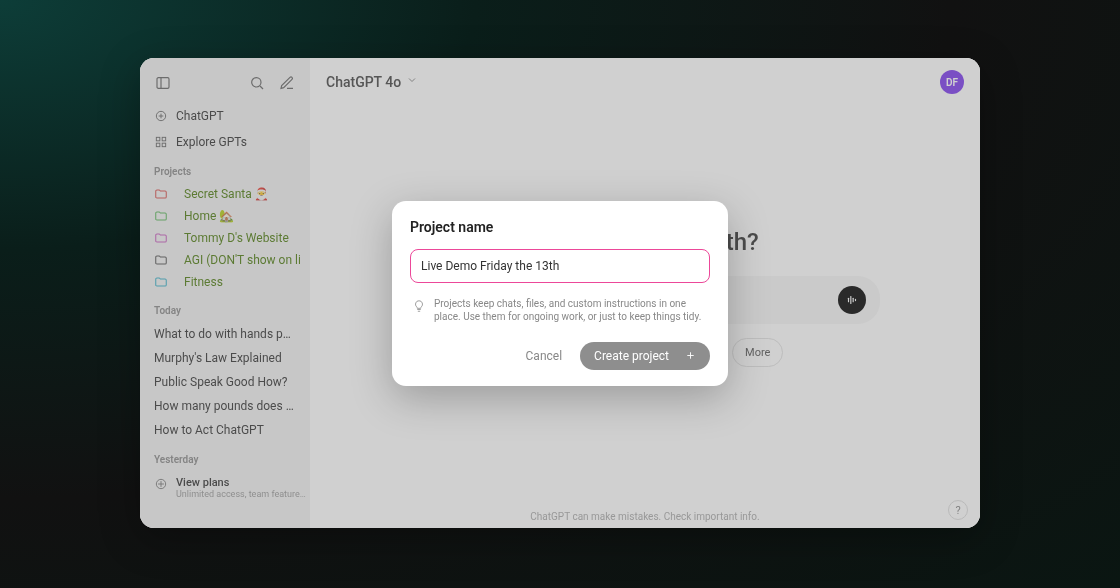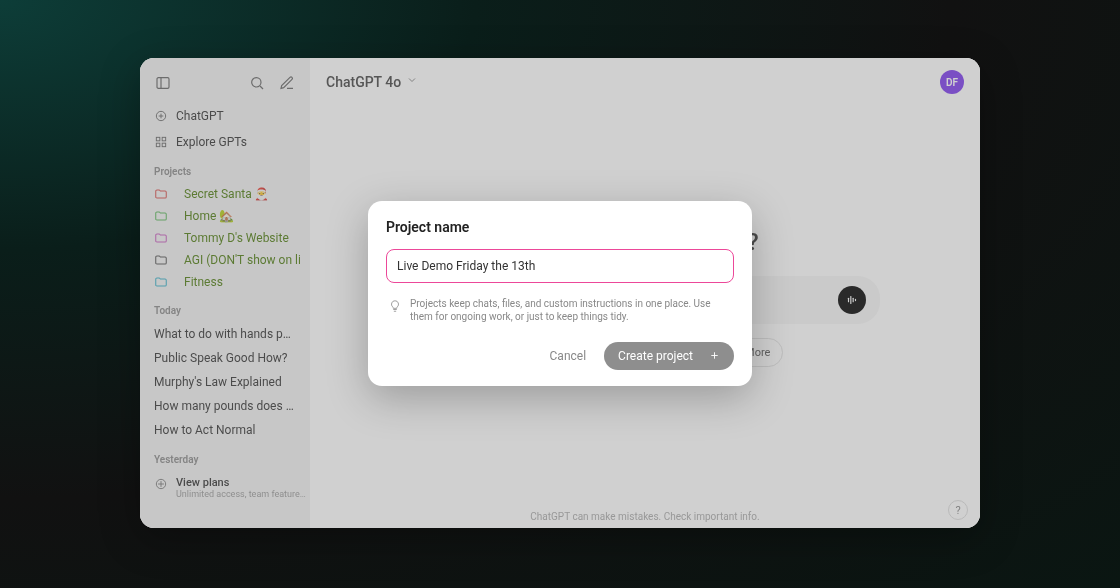--- a/index.html
+++ b/index.html
@@ -152,21 +152,21 @@
     
     .overlay {
       position: absolute;
       inset: 0;
       background: rgba(120,120,120,.35);
       display: flex;
       align-items: center;
       justify-content: center;
     }
     .modal {
-      width: 384px;
+      width: 336px;
       background: #fff;
       border-radius: 14px;
       padding: 18px 18px 16px 18px;
       box-shadow: 0 12px 40px rgba(0,0,0,.25);
       display: flex; flex-direction: column;
     }
     .modal-title { font-size: 14px; font-weight: 600; color: #222; margin-bottom: 14px; }
     .modal-input {
       width: 100%;
       border: 1px solid #ec4899;
@@ -294,24 +294,24 @@
               <path d="M3 7a2 2 0 012-2h4l2 2h8a2 2 0 012 2v8a2 2 0 01-2 2H5a2 2 0 01-2-2z"></path>
             </svg>
           </span>
           <span>Fitness</span>
         </div>
       </div>
 
     <div class="section-label">Today</div>
     <div id="today-list">
         <div class="chat-item">What to do with hands public spe</div>
+        <div class="chat-item">Murphy's Law Explained</div>
         <div class="chat-item">Public Speak Good How?</div>
-        <div class="chat-item">Murphy's Law Explained</div>
         <div class="chat-item">How many pounds does camera a</div>
-        <div class="chat-item">How to Act Normal</div>
+        <div class="chat-item">How to Act ChatGPT</div>
       </div>
 
     <div class="section-label">Yesterday</div>
 
     <div class="view-plans">
       <span class="icon" style="color:#777;">
         <svg viewBox="0 0 24 24" width="14" height="14" fill="none" stroke="currentColor" stroke-width="1.6">
             <circle cx="12" cy="12" r="8"></circle>
             <path d="M12 7v10M7 12h10"></path>
           </svg>

